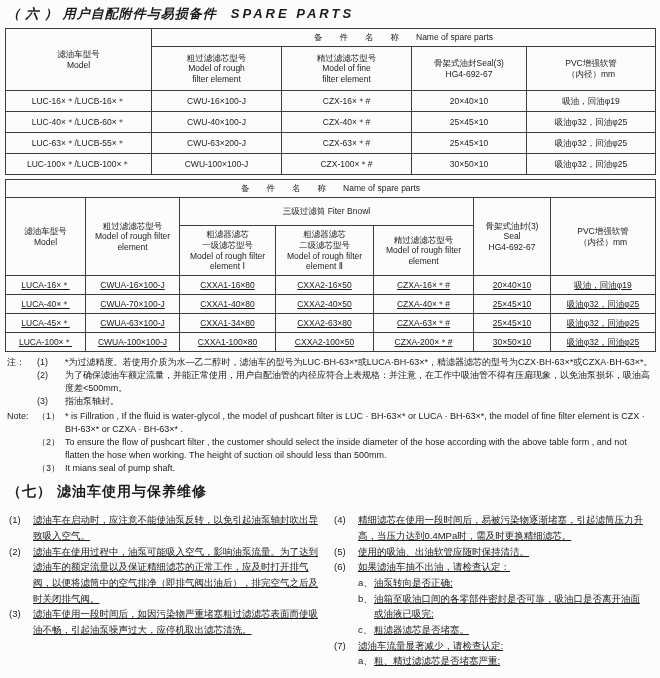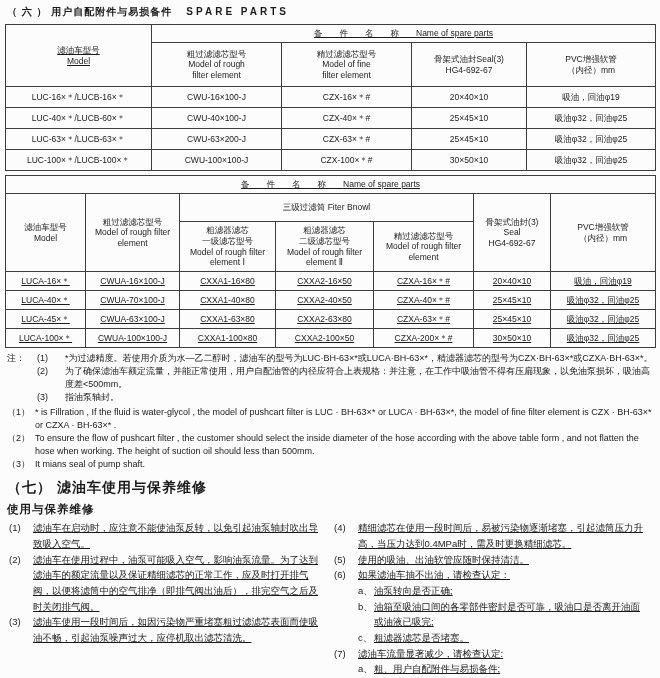--- a/index.html
+++ b/index.html
@@ -5,46 +5,46 @@
   * { box-sizing: border-box; }
   html,body { margin:0; padding:0; }
   body {
     width:660px; height:678px;
     background:#fcfcfc; color:#1b1b1b;
     font-family:"Liberation Sans","DejaVu Sans",sans-serif;
     overflow:hidden;
   }
   .page { padding:3px 5px 0 5px; }
 
-  .title { font-size:10px; font-weight:bold; letter-spacing:1px; margin:2px 0 5px 2px; white-space:nowrap; }
+  .title { font-size:13px; font-weight:bold; letter-spacing:1px; margin:2px 0 5px 2px; white-space:nowrap;font-style:italic; }
   .title .title-en { margin-left:14px; letter-spacing:3px; }
 
   table { border-collapse:collapse; table-layout:fixed; width:650px; margin:0 auto; }
   td {
     border:1px solid #3d3d3d; text-align:center; vertical-align:middle;
     font-size:8.5px; line-height:1.25; padding:1px 2px;
     white-space:pre-line; overflow:hidden;
   }
-  tr.hrow1 td { height:18px;text-decoration:underline; }
+  tr.hrow1 td { height:18px; }
   table.t1 tr.hrow2 td { height:44px; }
   table.t1 tr.drow td { height:21px; }
   table.t2 tr.hrow2 td { height:28px; }
   table.t2 tr.hrow3 td { height:50px; }
   table.t2 tr.drow td { height:19px;text-decoration:underline; }
   .tgap { height:4px; }
 
   .notes { margin:4px 2px 0 2px; font-size:9px; line-height:1.45; }
   .note-block { display:flex; margin-bottom:2px; }
   .note-label { flex:none; width:30px; }
   .note-items { flex:1; }
   .note-item { display:flex; }
   .note-num { flex:none; width:28px; }
   .note-text { flex:1; }
 
-  .s7-heading { font-size:14px; font-weight:bold; margin:8px 0 5px 2px; letter-spacing:1px; }
+  .s7-heading { font-size:14px; font-weight:bold; margin:8px 0 11px 2px; letter-spacing:1px; }
   .s7-sub { font-size:11.5px; font-weight:bold; margin:2px 0 3px 2px; letter-spacing:1px; }
 
   .cols { display:flex; margin-top:2px; }
   .col { width:50%; font-size:9.5px; line-height:1.65; padding:0 6px 0 4px; }
   .item { display:flex; }
   .item-num { flex:none; width:24px; }
   .item-text { flex:1;text-decoration:underline; }
   .item.lv1 { margin-left:24px; }
   .item.lv1 .item-num { width:16px; }
 </style>
@@ -91,21 +91,21 @@
       <td>吸油，回油φ19</td>
     </tr>
     <tr class="drow">
       <td>LUC-40×＊/LUCB-60×＊</td>
       <td>CWU-40×100-J</td>
       <td>CZX-40×＊#</td>
       <td>25×45×10</td>
       <td>吸油φ32，回油φ25</td>
     </tr>
     <tr class="drow">
-      <td>LUC-63×＊/LUCB-63×＊</td>
+      <td>LUC-63×＊/LUCB-55×＊</td>
       <td>CWU-63×200-J</td>
       <td>CZX-63×＊#</td>
       <td>25×45×10</td>
       <td>吸油φ32，回油φ25</td>
     </tr>
     <tr class="drow">
       <td>LUC-100×＊/LUCB-100×＊</td>
       <td>CWU-100×100-J</td>
       <td>CZX-100×＊#</td>
       <td>30×50×10</td>
@@ -170,21 +170,21 @@
       <td>CWUA-70×100-J</td>
       <td>CXXA1-40×80</td>
       <td>CXXA2-40×50</td>
       <td>CZXA-40×＊#</td>
       <td>25×45×10</td>
       <td>吸油φ32，回油φ25</td>
     </tr>
     <tr class="drow">
       <td>LUCA-45×＊</td>
       <td>CWUA-63×100-J</td>
-      <td>CXXA1-63×80</td>
+      <td>CXXA1-34×80</td>
       <td>CXXA2-63×80</td>
       <td>CZXA-63×＊#</td>
       <td>25×45×10</td>
       <td>吸油φ32，回油φ25</td>
     </tr>
     <tr class="drow">
       <td>LUCA-100×＊</td>
       <td>CWUA-100×100-J</td>
       <td>CXXA1-100×80</td>
       <td>CXXA2-100×50</td>
@@ -208,39 +208,39 @@
           <span class="note-text">为了确保滤油车额定流量，并能正常使用，用户自配油管的内径应符合上表规格：并注意，在工作中吸油管不得有压扁现象，以免油泵损坏，吸油高度差&lt;500mm。</span>
         </div>
         <div class="note-item">
           <span class="note-num">(3)</span>
           <span class="note-text">指油泵轴封。</span>
         </div>
       </div>
     </div>
 
     <div class="note-block">
+      <div class="note-label">Note:</div>
       <div class="note-items">
         <div class="note-item">
           <span class="note-num">（1）</span>
           <span class="note-text">* is Fillration , If the fluid is water-glycol , the model of pushcart filter is LUC · BH-63×* or LUCA · BH-63×*, the model  of fine  filter  element  is CZX · BH-63×* or CZXA · BH-63×* .</span>
         </div>
         <div class="note-item">
           <span class="note-num">（2）</span>
           <span class="note-text">To ensure the flow of pushcart  filter ,  the customer should select  the  inside diameter  of  the hose according  with  the above table  form , and not flatten the hose when working. The height of suction oil should less than 500mm.</span>
         </div>
         <div class="note-item">
           <span class="note-num">（3）</span>
           <span class="note-text">It mians seal of pump shaft.</span>
         </div>
       </div>
     </div>
   </div>
 
   <div class="s7-heading">（七）  滤油车使用与保养维修</div>
-  <div class="s7-sub">使用与保养维修</div>
 
   <div class="cols">
     <div class="col">
       <div class="item">
         <span class="item-num">(1)</span>
         <span class="item-text">滤油车在启动时，应注意不能使油泵反转，以免引起油泵轴封吹出导致吸入空气。</span>
       </div>
       <div class="item">
         <span class="item-num">(2)</span>
         <span class="item-text">滤油车在使用过程中，油泵可能吸入空气，影响油泵流量。为了达到滤油车的额定流量以及保证精细滤芯的正常工作，应及时打开排气阀，以便将滤筒中的空气排净（即排气阀出油后），排完空气之后及时关闭排气阀。</span>
@@ -275,19 +275,19 @@
       <div class="item lv1">
         <span class="item-num">c、</span>
         <span class="item-text">粗滤器滤芯是否堵塞。</span>
       </div>
       <div class="item">
         <span class="item-num">(7)</span>
         <span class="item-text">滤油车流量显著减少，请检查认定:</span>
       </div>
       <div class="item lv1">
         <span class="item-num">a、</span>
-        <span class="item-text">粗、用户自配附件与易损备件;</span>
+        <span class="item-text">粗、精过滤滤芯是否堵塞严重;</span>
       </div>
 
     </div>
   </div>
 
 </div>
 
 </body></html>

